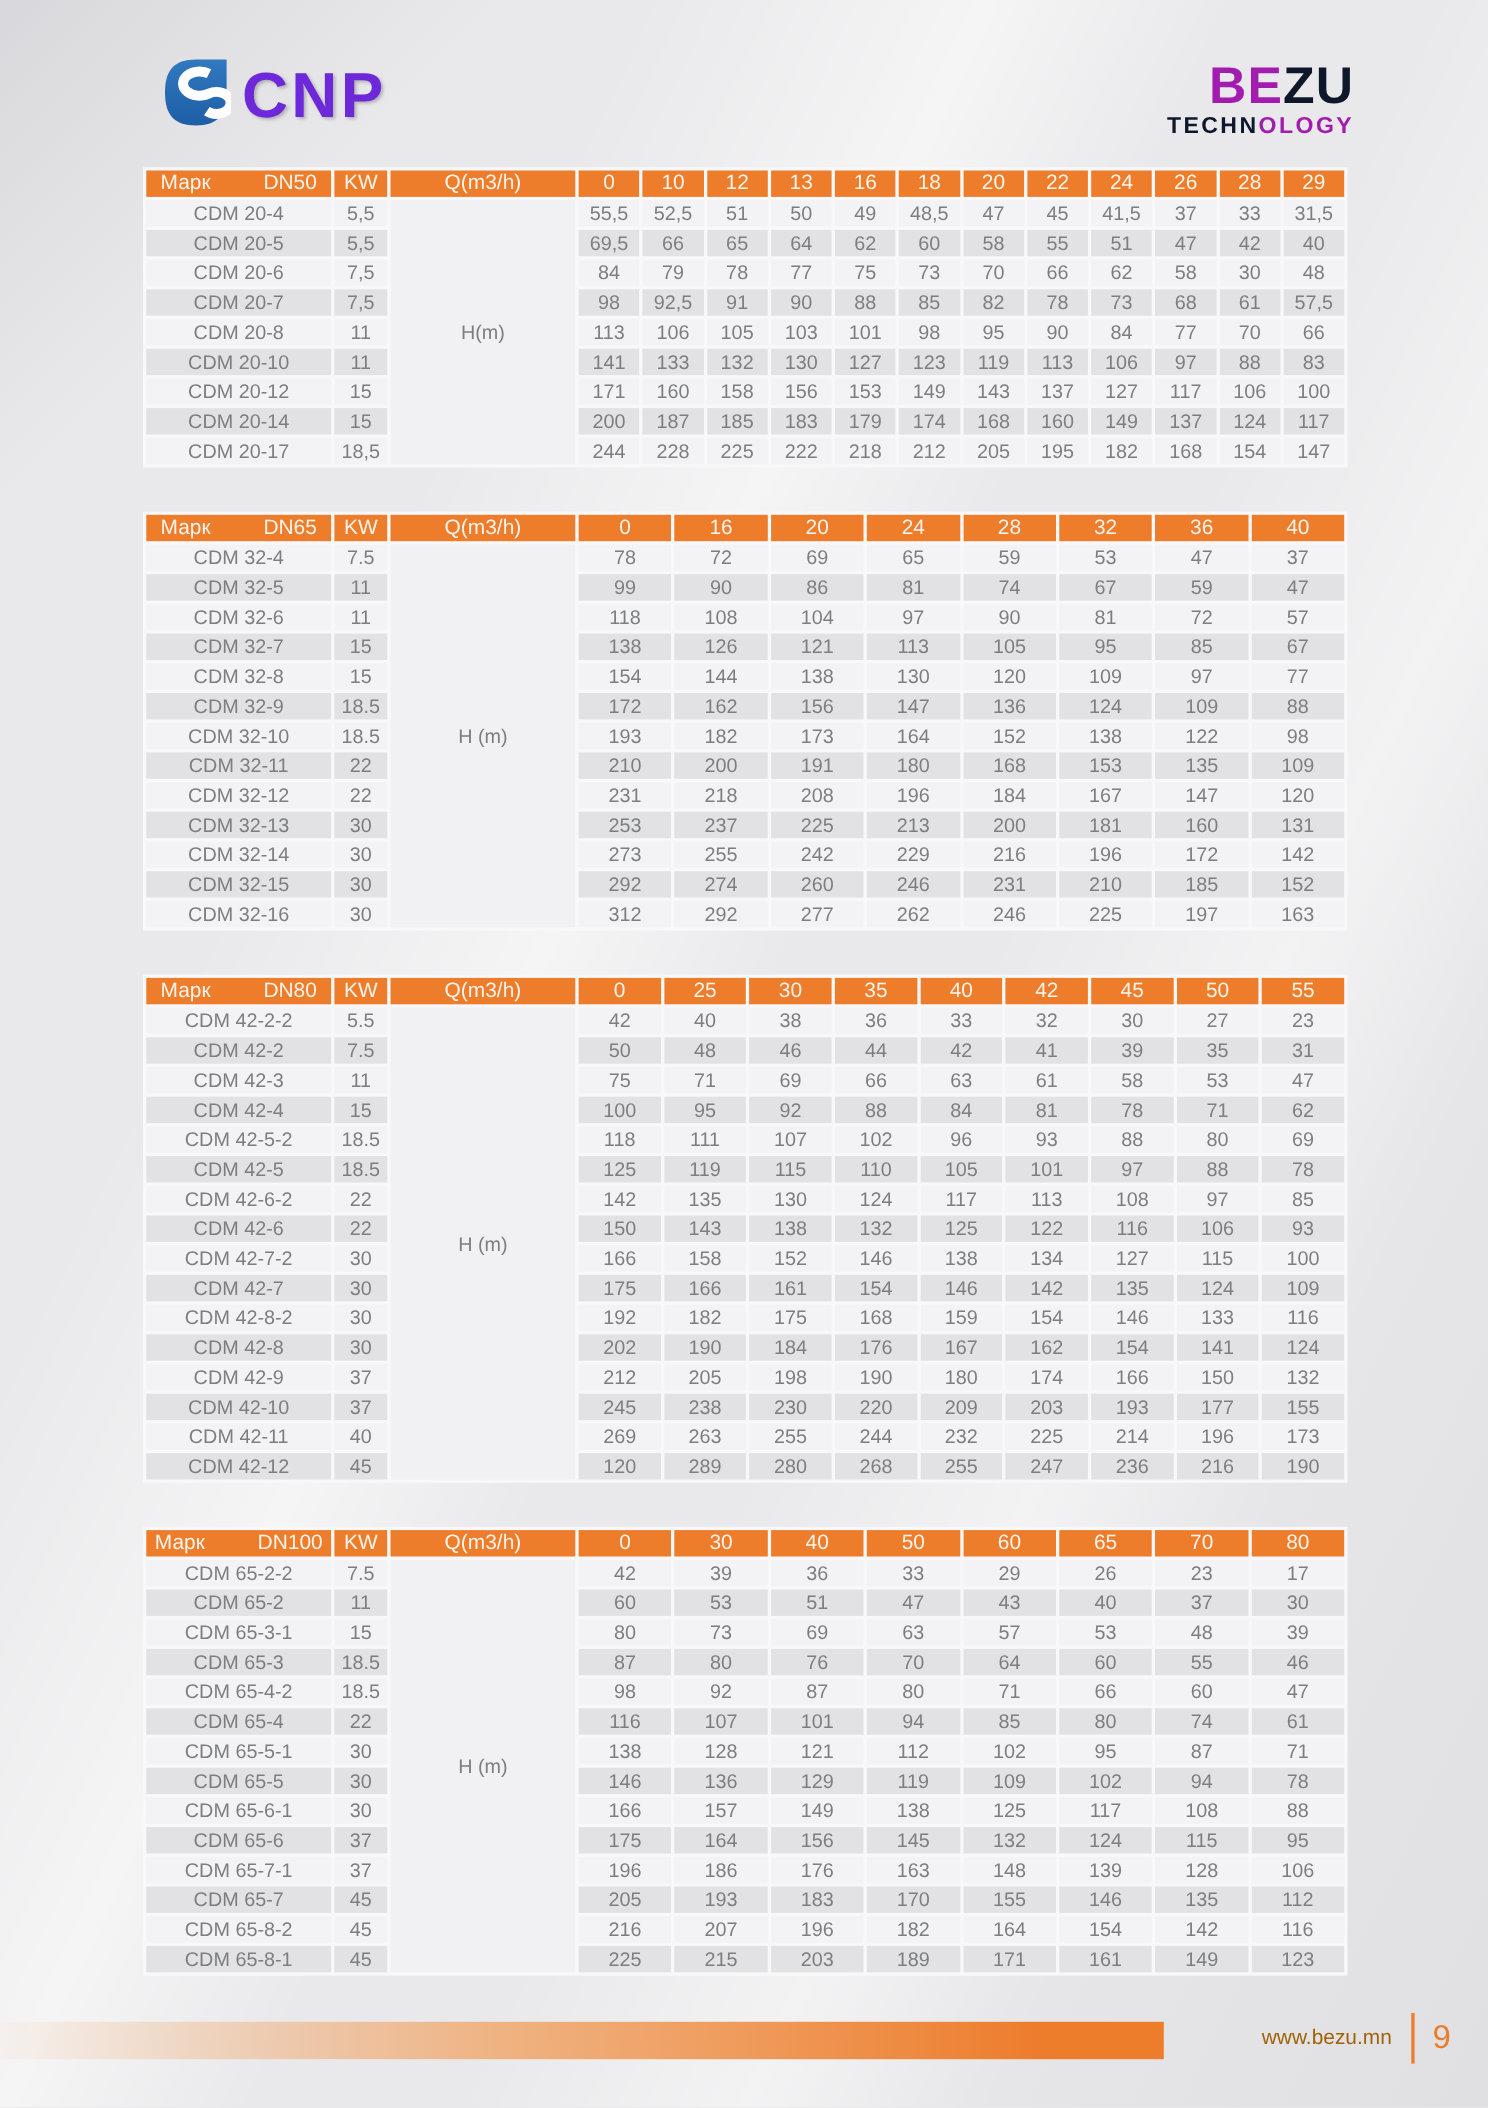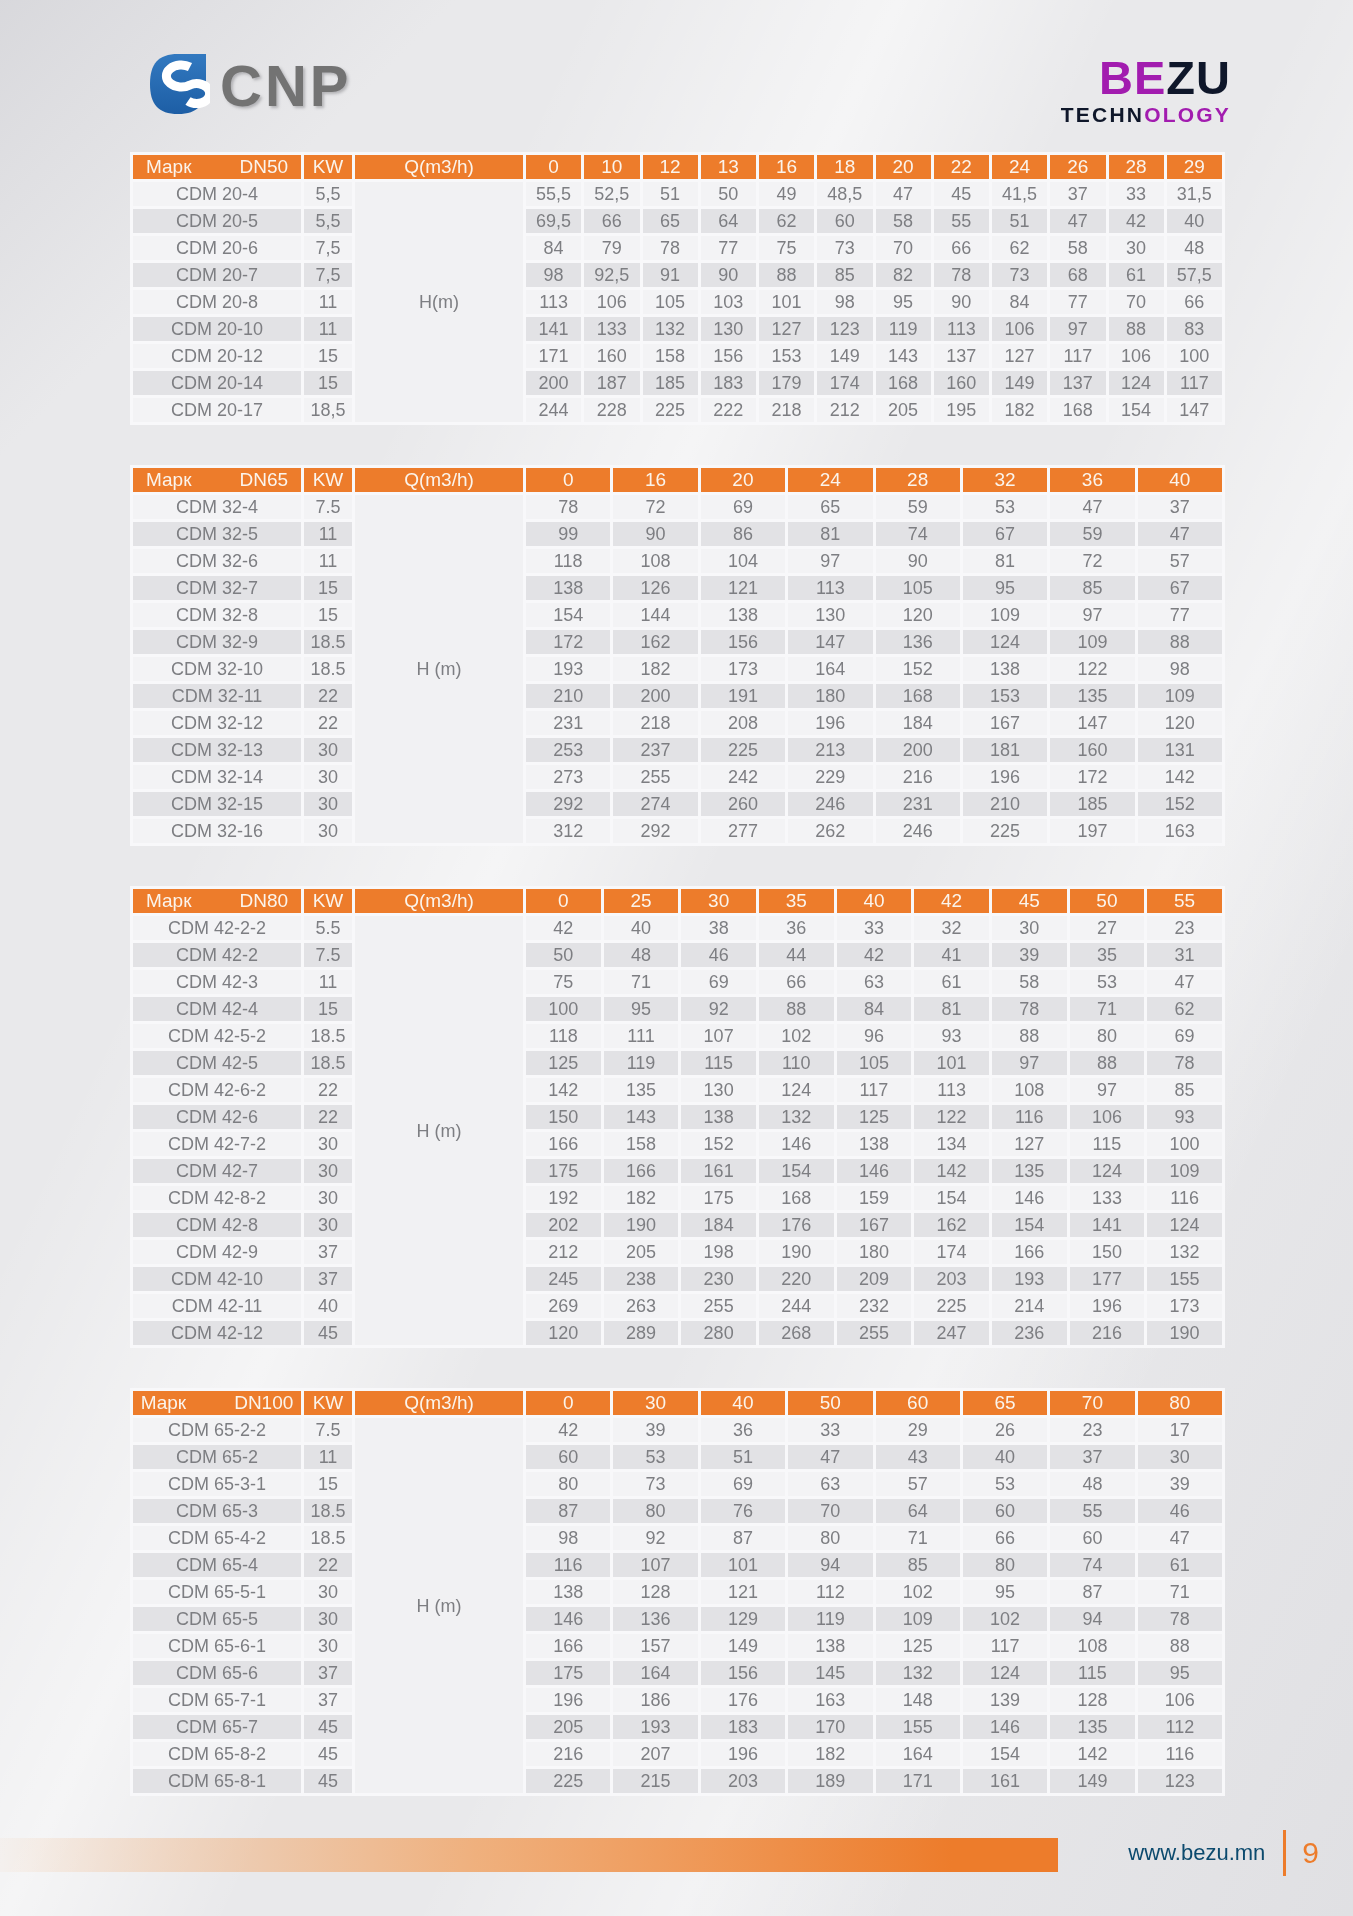--- a/index.html
+++ b/index.html
@@ -16,21 +16,21 @@
       linear-gradient(115deg, rgba(255,255,255,0) 58%, rgba(255,255,255,.45) 70%, rgba(255,255,255,0) 80%),
       linear-gradient(135deg, rgba(196,196,202,.45) 0%, rgba(196,196,202,0) 14%),
       linear-gradient(295deg, rgba(203,203,209,.30) 0%, rgba(203,203,209,0) 30%);
   }
   .page{position:relative;z-index:1;}
 
   
   .logo-row{display:flex;justify-content:space-between;align-items:flex-start;
     padding:52px 122px 0 146px;height:86px;}
   .cnp-logo{display:flex;align-items:center;gap:10px;}
-  .cnp-text{font-size:58px;font-weight:bold;color:#737373;letter-spacing:3px;
+  .cnp-text{font-size:58px;font-weight:bold;color:#6d28d9;letter-spacing:3px;
     line-height:64px;text-shadow:2px 2px 3px rgba(80,80,85,.35);}
   .bezu-logo{text-align:right;line-height:1;margin-top:2px;}
   .bezu-line1{font-size:47px;font-weight:bold;letter-spacing:1px;}
   .bezu-line2{font-size:21px;font-weight:bold;letter-spacing:2.2px;margin-top:3px;}
   .c-gray{color:#a21caf;} .c-orange{color:#0f172a;}
 
   
   table.spec{border-collapse:separate;border-spacing:3px;table-layout:fixed;
     width:1095px;margin:40px 0 0 130px;background:#f8f8fa;}
   table.spec:first-of-type{margin-top:14px;}
@@ -42,21 +42,21 @@
   th.mark-th{display:flex;justify-content:center;gap:26px;align-items:center;}
   td.model-cell{text-align:left;padding-left:20px;}
   tr.r-odd td{background:#f3f3f5;}
   tr.r-even td{background:#e2e2e5;}
   td.h-cell{background:#f1f1f3 !important;font-size:20px;vertical-align:middle;}
 
   
   .footer-bar{position:absolute;left:0;top:1838px;width:1058px;height:34px;
     background:linear-gradient(to right, rgba(243,219,199,.15) 0%, rgba(240,166,106,.85) 45%, #ed7c2b 90%);}
   .footer-right{position:absolute;top:1830px;right:34px;display:flex;align-items:center;}
-  .footer-url{color:#0c4a6e;font-size:22px;margin-left:20px;}
+  .footer-url{color:#a16207;font-size:19px;margin-left:20px;}
   .footer-divider{width:3px;height:46px;background:#ed7c2b;margin:0 16px 0 18px;}
   .footer-page{color:#ed7c2b;font-size:30px;}
 </style>
 </head>
 <body>
 
 <div class="bg-streaks"></div>
 
 <div class="page">
 

